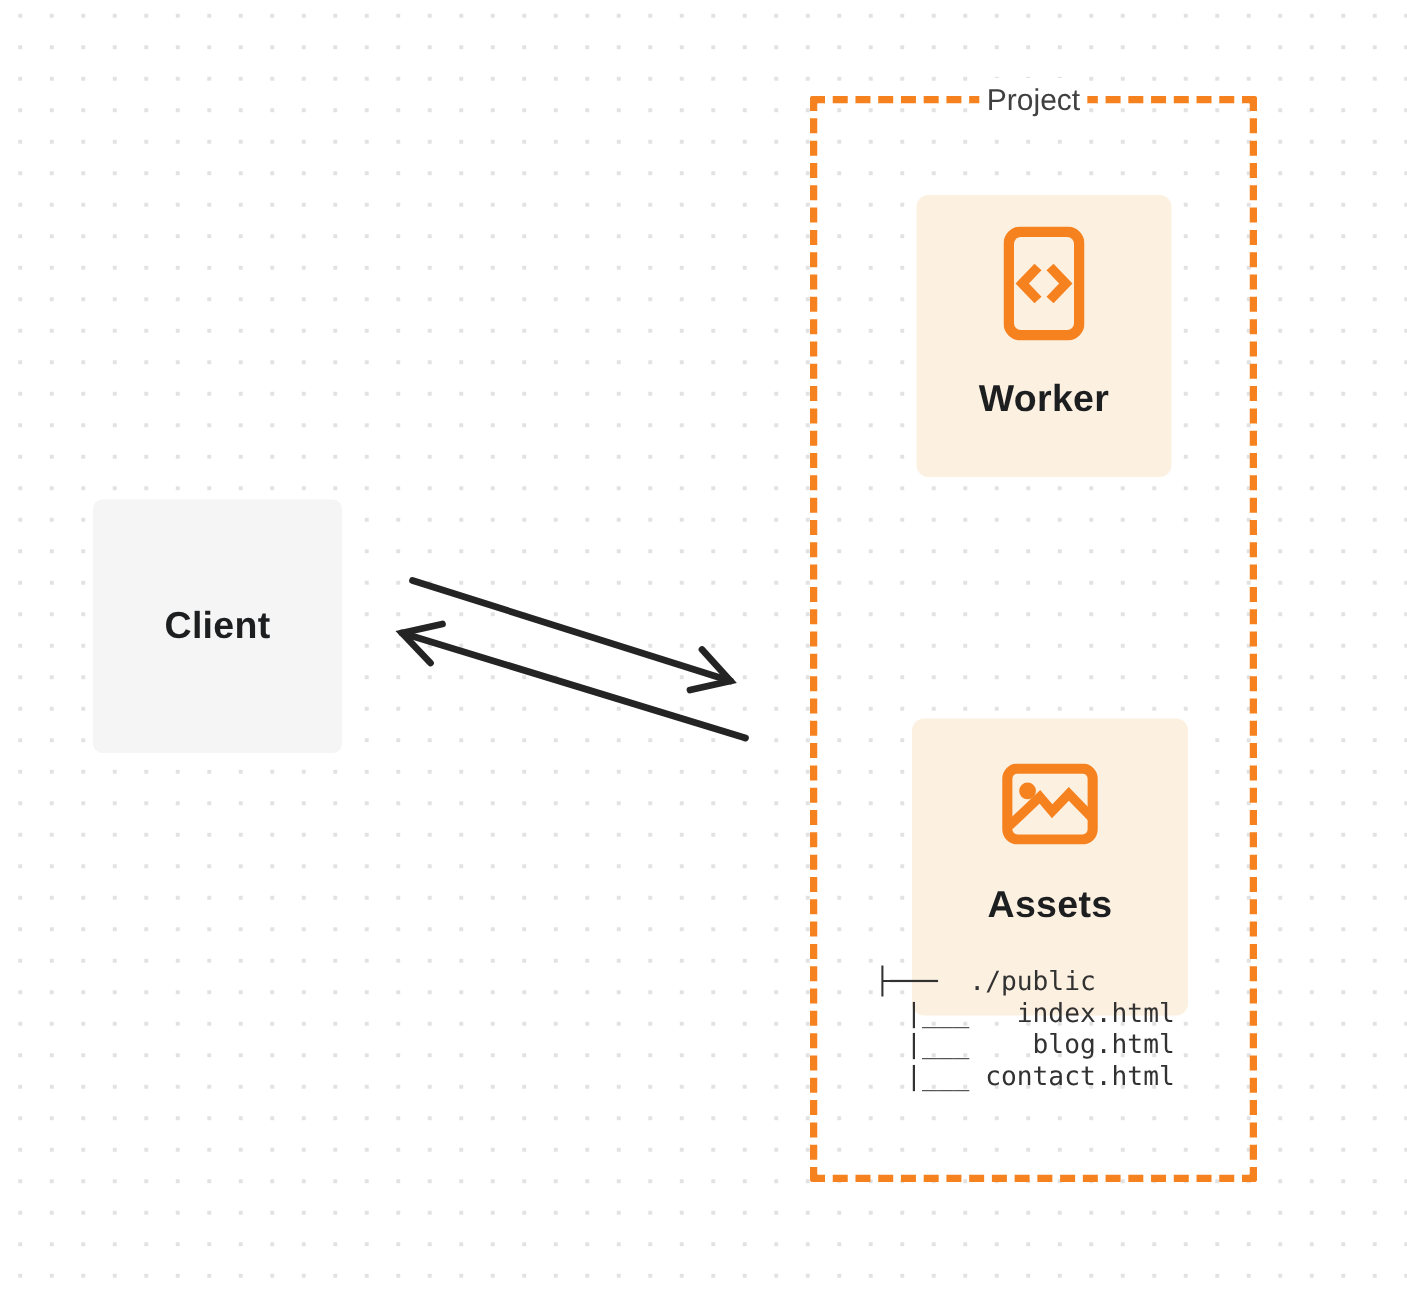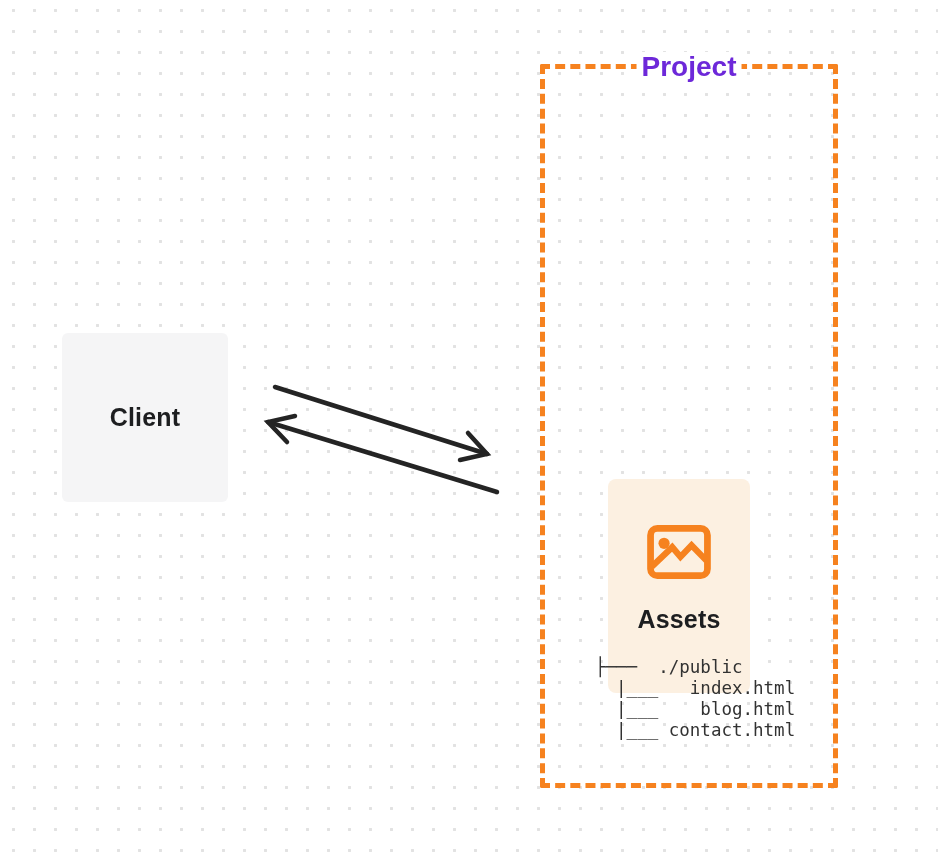--- a/index.html
+++ b/index.html
@@ -54,54 +54,54 @@
     box-sizing: border-box;
     border: 5px dashed #f6821f;
     border-radius: 2px;
   }
   .project-label {
     position: absolute;
     top: -17px; left: 50%;
     transform: translateX(-50%);
     background: #ffffff;
     padding: 0 5px;
-    font-size: 28px; font-weight: 700; line-height: 30px;
-    color: #6d28d9;
+    font-size: 20px; font-weight: 400; line-height: 30px;
+    color: #404040;
     white-space: nowrap;
   }
 
   
   .card {
     position: absolute;
     background: #fcf0e1;
     border-radius: 8px;
     display: flex; flex-direction: column; align-items: center;
   }
   .worker-card {
     left: 66px; top: 61px;
     width: 170px; height: 167px;
     padding-top: 21px; box-sizing: content-box;
   }
   .worker-card .icon { margin-bottom: 25px; }
   .assets-card {
     left: 63px; top: 410px;
-    width: 142px; height: 168px;
-    padding-top: 46px;
+    width: 184px; height: 168px;
+    padding-top: 30px;
   }
   .assets-card .icon { margin-bottom: 26px; }
   .card .label {
     font-size: 25px; font-weight: 700; color: #1d1e20;
     letter-spacing: 0.2px;
   }
 
   
   .file-tree {
     position: absolute;
     left: 38px; top: 576px;
-    margin: 12px;
+    margin: 0;
     font-family: "DejaVu Sans Mono", monospace;
     font-size: 17.5px; line-height: 21px;
     color: #323232;
     white-space: pre;
   }
 </style>
 </head>
 <body>
 
 <div class="canvas">
@@ -120,20 +120,28 @@
       <g>
         <path d="M497 492 L268 422"></path>
         <polyline points="287,442 268,422 295,416" stroke-linejoin="miter"></polyline>
       </g>
     </g>
   </svg>
 
   <div class="project-box">
     <div class="project-label">Project</div>
 
+    <div class="card worker-card">
+      <svg class="icon" width="54" height="76" viewBox="0 0 54 76">
+        <rect x="3.5" y="3.5" width="47" height="69" rx="8" fill="none" stroke="#f6821f" stroke-width="7"></rect>
+        <polyline points="23,27 12.5,38 23,49" fill="none" stroke="#f6821f" stroke-width="6.5" stroke-linejoin="miter"></polyline>
+        <polyline points="31,27 41.5,38 31,49" fill="none" stroke="#f6821f" stroke-width="6.5" stroke-linejoin="miter"></polyline>
+      </svg>
+      <span class="label">Worker</span>
+    </div>
 
     <div class="card assets-card">
       <svg class="icon" width="64" height="54" viewBox="0 0 66 56">
         <rect x="3.5" y="3.5" width="59" height="49" rx="7" fill="none" stroke="#f6821f" stroke-width="7"></rect>
         <circle cx="17.5" cy="19" r="5.8" fill="#f6821f"></circle>
         <path d="M5 43 L26 23 L34.5 33 L46 21 L61.5 37" fill="none" stroke="#f6821f" stroke-width="6.5" stroke-linejoin="miter"></path>
       </svg>
       <span class="label">Assets</span>
     </div>
 

